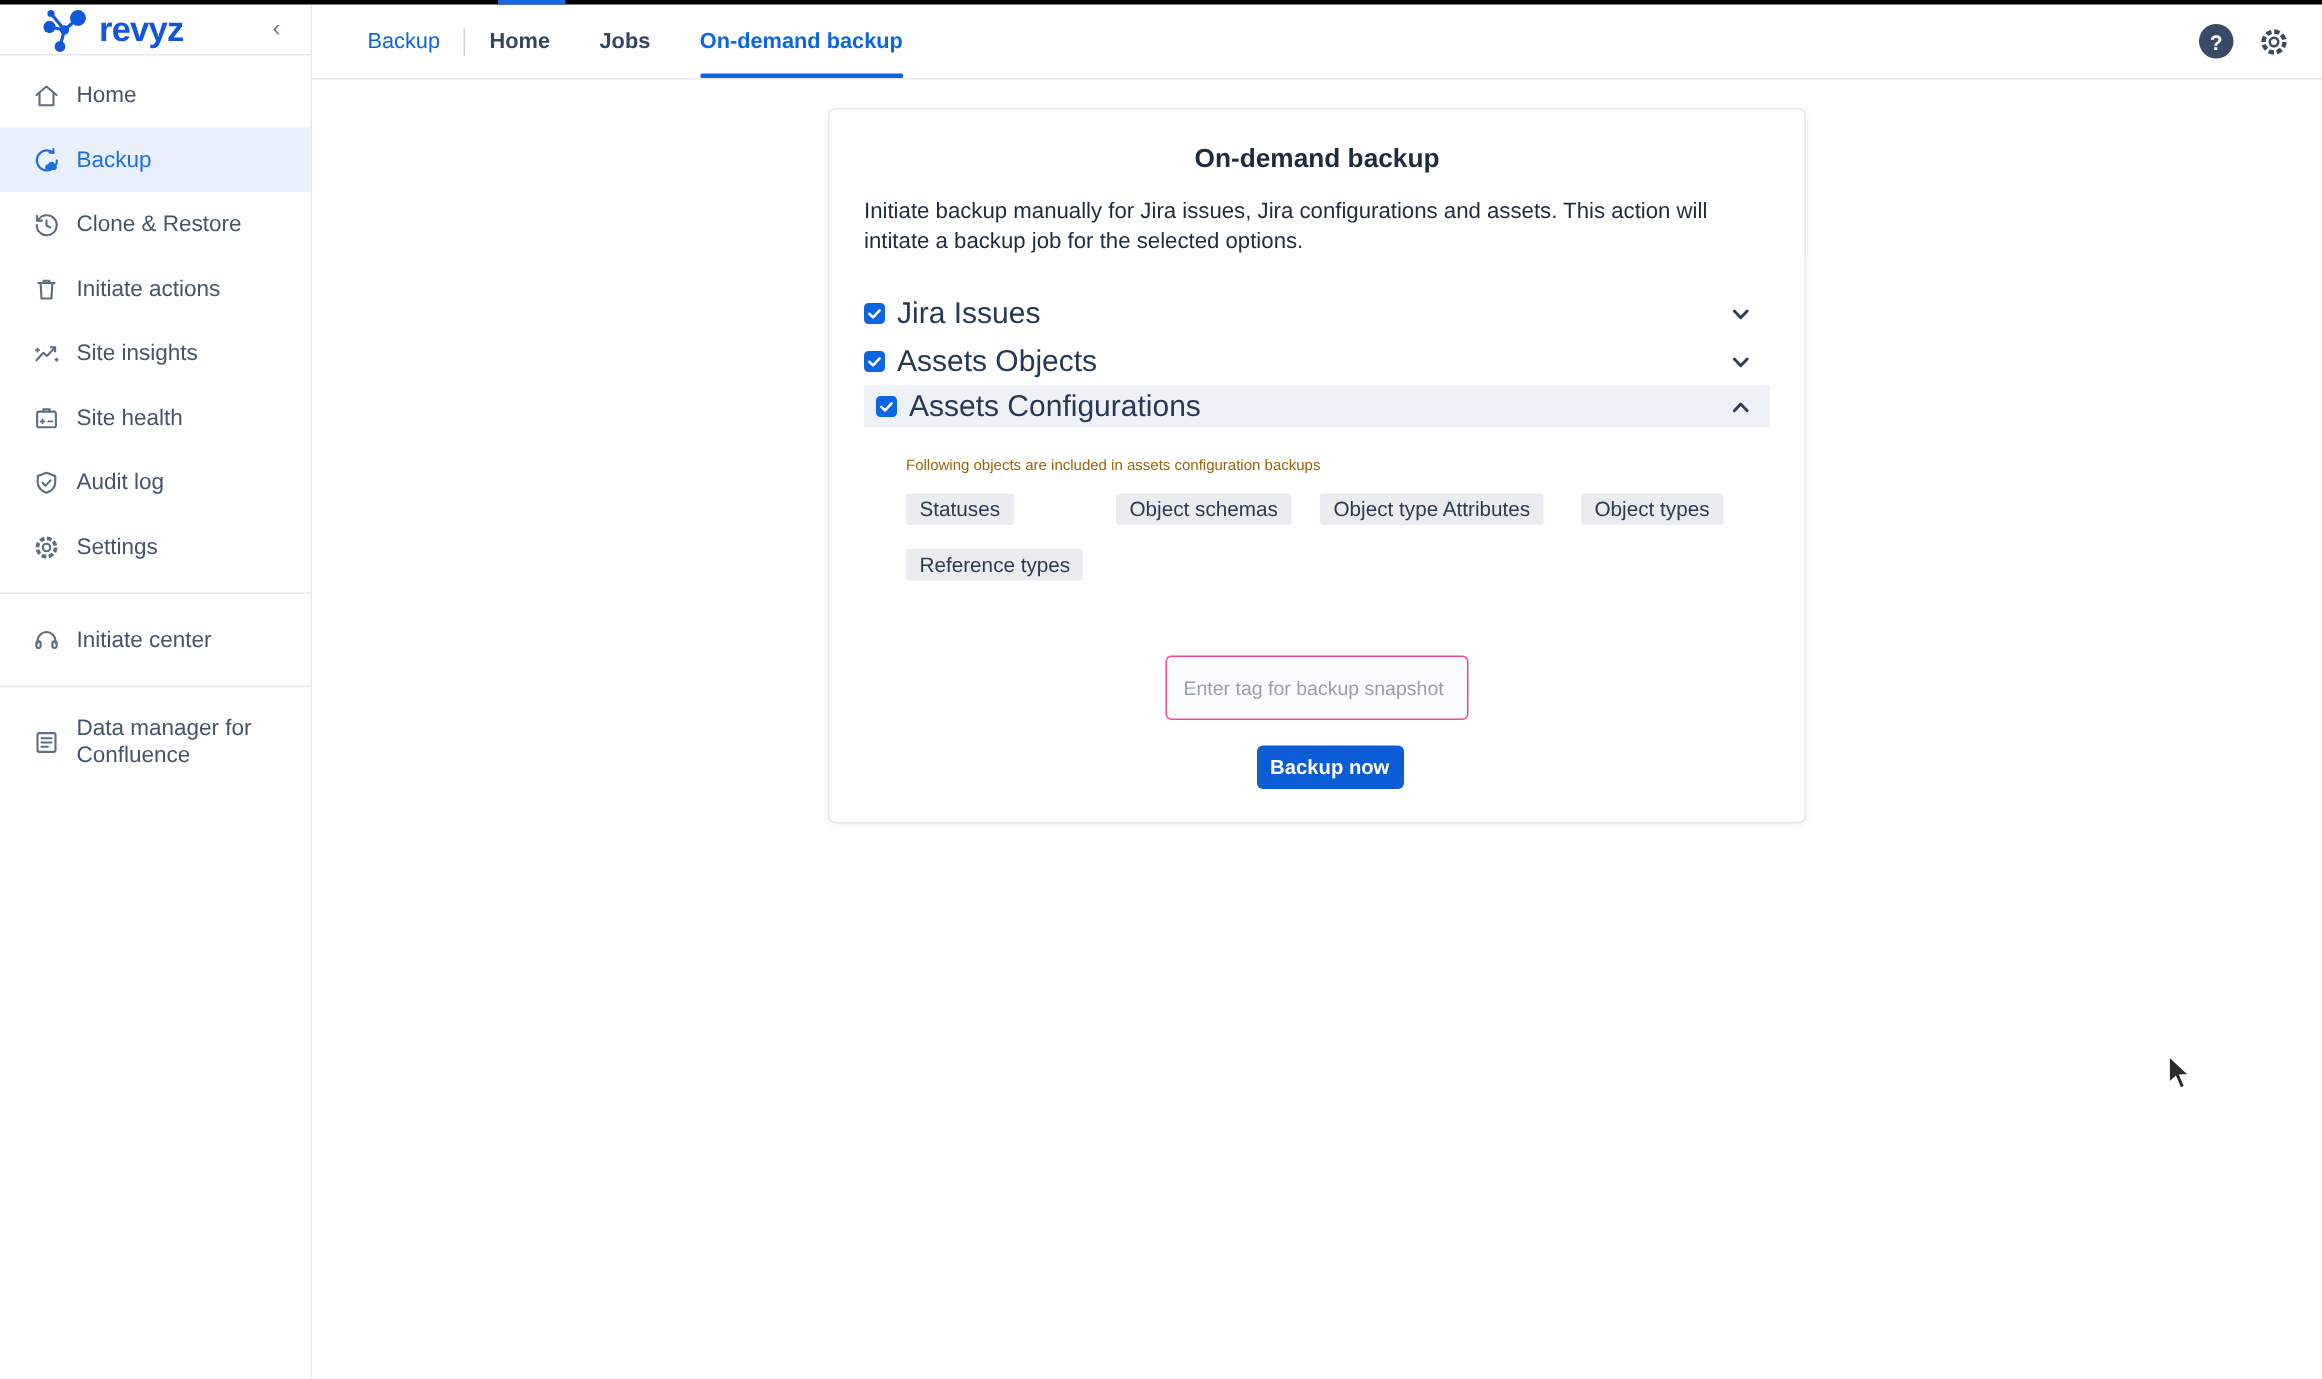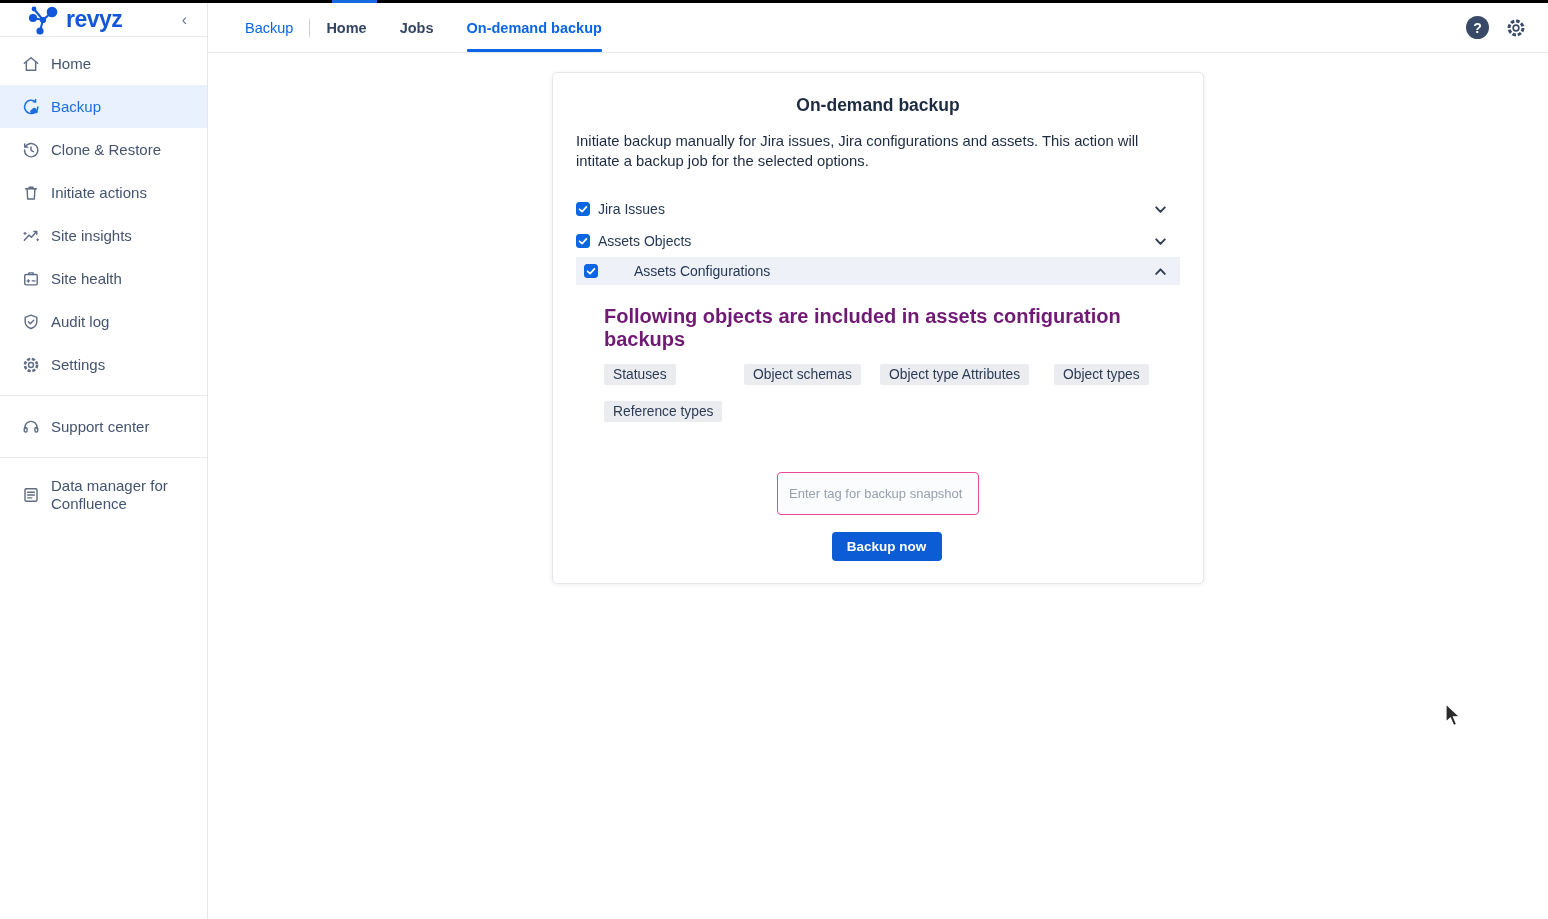--- a/index.html
+++ b/index.html
@@ -50,39 +50,39 @@
   .gear-btn{width:24px;height:24px;display:flex;align-items:center;justify-content:center;cursor:pointer;color:#394A67;}
 
   
   .content{flex:1;overflow:auto;}
   .card{width:652px;margin:19px auto 0;border:1px solid #E6E8EC;border-radius:5px;background:#fff;
     box-shadow:0 1px 4px rgba(23,43,77,.08);padding:22px 23px;}
   .card-title{text-align:center;font-size:17.5px;font-weight:700;color:#1C2B41;}
   .card-desc{margin-top:15px;font-size:14.8px;line-height:20px;color:var(--ink-dark);}
   .options{margin-top:22px;}
   .opt-row{display:flex;align-items:center;height:32px;cursor:pointer;}
-  .opt-row.highlight{height:28px;background:var(--row-highlight);gap:28px;}
+  .opt-row.highlight{height:28px;background:var(--row-highlight);}
   .checkbox{width:14px;height:14px;border-radius:3px;background:#fff;border:1px solid #8590A2;flex:0 0 14px;
     display:flex;align-items:center;justify-content:center;cursor:pointer;}
   .opt-row.highlight .checkbox{margin-left:8px;}
   .checkbox.checked{background:var(--accent);border-color:var(--accent);}
   .checkbox svg{display:none;}
   .checkbox.checked svg{display:block;}
-  .opt-label{margin-left:8px;font-size:14px;color:#253858;}
+  .opt-label{margin-left:8px;font-size:20px;color:#253858;}
   .opt-chevron{margin-left:auto;margin-right:12px;color:#2F3E52;display:flex;}
   .expand-panel{padding-left:28px;}
-  .expand-note{margin-top:20px;font-size:20px;color:#701a75;font-weight:bold;}
+  .expand-note{margin-top:20px;font-size:10px;color:#a16207;}
   .chip-grid{margin-top:13px;display:grid;grid-template-columns:140px 136px 174px auto;row-gap:16px;justify-items:start;}
   .chip{display:inline-block;background:var(--chip-bg);color:#2B3B55;font-size:13.8px;padding:3px 9px;border-radius:2px;}
   .tag-wrap{margin-top:50px;display:flex;justify-content:center;}
   .tag-input{width:202px;height:43px;border:1px solid #ec4899;border-radius:4px;background:#FBFCFD;padding:0 11px;
     font-size:13px;color:#2B3B55;font-family:"Liberation Sans",sans-serif;outline:none;}
   .tag-input::placeholder{color:#97A0AF;}
   .btn-wrap{margin-top:17px;display:flex;justify-content:center;}
-  .backup-btn{width:110px;height:29px;background:var(--button-blue);color:#fff;border:none;border-radius:4px;
+  .backup-btn{width:98px;height:29px;background:var(--button-blue);color:#fff;border:none;border-radius:4px;
     font-size:13.5px;font-weight:700;cursor:pointer;font-family:"Liberation Sans",sans-serif;margin-left:17px;}
 
   .cursor{position:absolute;left:1444px;top:703px;z-index:99;pointer-events:none;}
 </style>
 </head>
 <body>
 
 <div class="top-strip">
   <div class="strip-blue"></div>
 </div>
@@ -204,21 +204,21 @@
       <div class="side-divider"></div>
 
       <div class="side-item">
         <span class="icon">
           <svg width="20" height="20" viewBox="0 0 24 24" fill="none" stroke="currentColor" stroke-width="1.7" stroke-linecap="round" stroke-linejoin="round">
             <path d="M4.8 14v-1.6a7.2 7.2 0 0 1 14.4 0V14"></path>
             <rect x="3.9" y="12.6" width="3.4" height="5.4" rx="1.6"></rect>
             <rect x="16.7" y="12.6" width="3.4" height="5.4" rx="1.6"></rect>
           </svg>
         </span>
-        <span class="label">Support center</span>
+        <span class="label">Initiate center</span>
       </div>
 
       <div class="side-divider"></div>
 
       <div class="side-item two-line">
         <span class="icon">
           <svg width="20" height="20" viewBox="0 0 24 24" fill="none" stroke="currentColor" stroke-width="1.7" stroke-linecap="round" stroke-linejoin="round">
             <rect x="4.8" y="4.5" width="14.4" height="15" rx="1.5"></rect>
             <path d="M8 8.6h8M8 12h8M8 15.4h5"></path>
           </svg>

